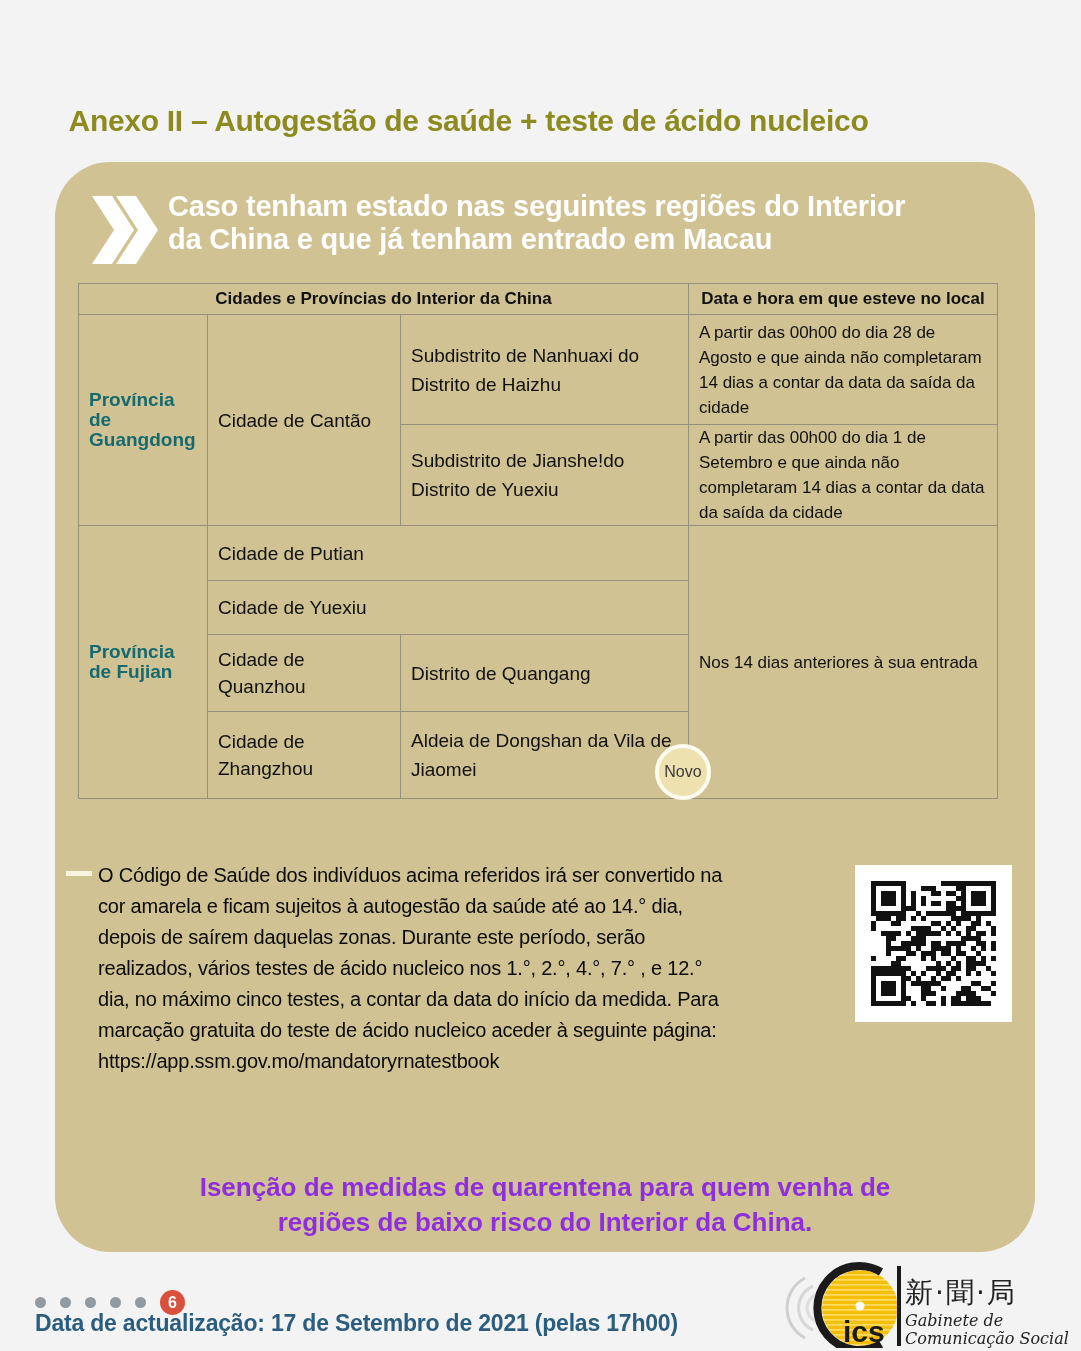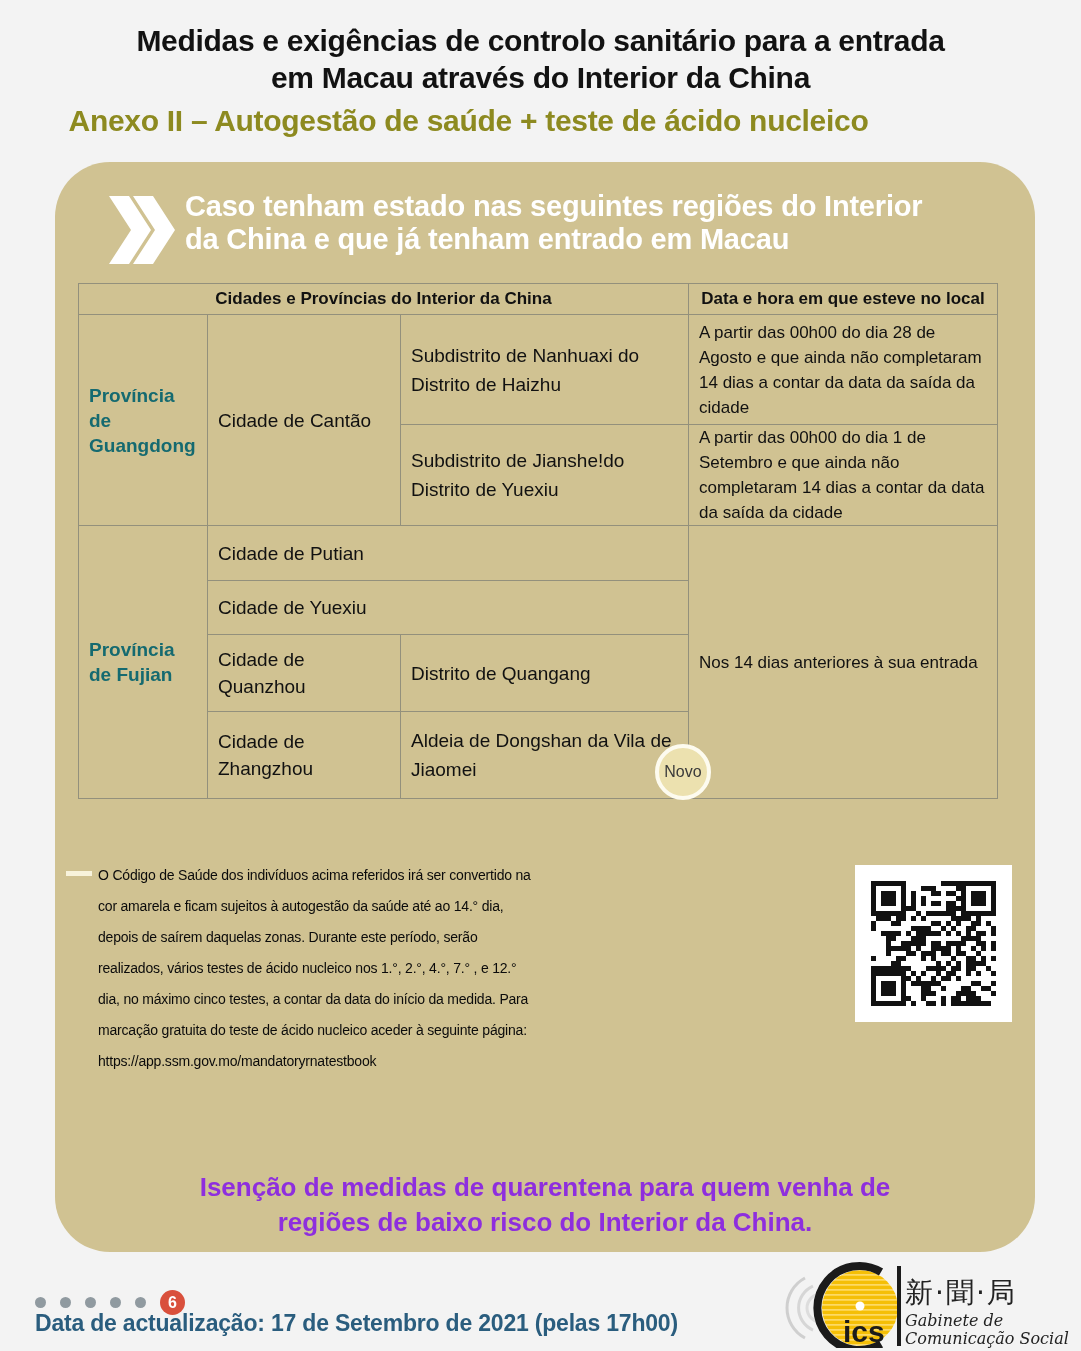--- a/index.html
+++ b/index.html
@@ -9,43 +9,43 @@
 
   
   .title{position:absolute;top:22px;left:0;width:1081px;text-align:center;
          font-size:30px;font-weight:bold;color:#121212;line-height:37px;letter-spacing:-0.3px;}
   .subtitle{position:absolute;top:104px;left:0;width:937px;text-align:center;
             font-size:30px;font-weight:bold;color:#8d8a20;letter-spacing:-0.3px;}
 
   
   .panel{position:absolute;left:55px;top:162px;width:980px;height:1090px;
          background:#d0c292;border-radius:55px;}
-  .panel-header{position:absolute;left:52px;top:28px;display:flex;align-items:flex-start;justify-content:space-between;}
+  .panel-header{position:absolute;left:35px;top:28px;display:flex;align-items:flex-start;justify-content:space-between;}
   .chevrons{width:68px;height:72px;margin-top:4px;flex:0 0 auto;}
   .panel-header-text{margin-left:10px;color:#ffffff;font-weight:bold;font-size:29px;
                      line-height:33px;letter-spacing:-0.2px;}
 
   
   table.regions{position:absolute;left:23px;top:121px;width:919px;
                 border-collapse:collapse;table-layout:fixed;color:#111;}
   table.regions td,table.regions th{border:1px solid #93907c;padding:0 10px;vertical-align:middle;
                 background:transparent;}
   table.regions th{font-size:17px;font-weight:bold;text-align:center;height:26px;padding:2px 6px;}
-  td.province{color:#156a70;font-weight:bold;font-size:19px;line-height:25px;}
+  td.province{color:#156a70;font-weight:bold;font-size:19px;line-height:20px;}
   td.city{font-size:19px;line-height:27px;}
   td.area{font-size:19px;line-height:29px;position:relative;}
   td.period{font-size:17px;line-height:25px;padding-right:6px;}
   .novo-badge{position:absolute;right:10px;bottom:-24px;width:48px;height:48px;border-radius:50%;
               background:#ece1af;border:4px solid #fdfbef;display:flex;align-items:center;justify-content:center;
               font-size:16px;color:#3a3a3a;z-index:3;}
 
   
   .bullet{position:absolute;display:flex;}
   .bullet .dash{flex:0 0 auto;width:26px;height:5px;background:#f8f3dc;margin-top:11px;}
-  .bullet .btxt{margin-left:6px;font-size:14px;line-height:31px;color:#0b0b0b;letter-spacing:-0.2px;}
+  .bullet .btxt{margin-left:6px;font-size:20px;line-height:31px;color:#0b0b0b;letter-spacing:-0.2px;}
   .bullet1{left:11px;top:698px;width:800px;}
   .bullet2{left:11px;top:903px;width:800px;}
 
   
   .qr{position:absolute;left:800px;top:703px;width:157px;height:157px;background:#ffffff;
       display:flex;align-items:center;justify-content:center;}
   .qr-grid{position:relative;width:125px;height:125px;display:grid;
            grid-template-columns:repeat(25,5px);grid-template-rows:repeat(25,5px);}
   .finder{position:absolute;width:25px;height:25px;border:5px solid #111;}
   .finder::after{content:"";position:absolute;left:5px;top:5px;width:15px;height:15px;background:#111;}
@@ -67,22 +67,20 @@
   .logo-cn{position:absolute;left:120px;top:18px;font-size:28px;color:#222;letter-spacing:2px;
            font-family:"DejaVu Sans",sans-serif;}
   .logo-pt{position:absolute;left:120px;top:56px;font-size:16px;font-style:italic;color:#222;
            line-height:18px;font-family:"DejaVu Serif","Liberation Serif",serif;}
 </style>
 </head>
 <body>
 
 <div id="poster">
 
-  <div class="title ml">Medidas e exigências de controlo sanitário para a entrada
-em Macau através do Interior da China</div>
   <div class="subtitle">Anexo II – Autogestão de saúde + teste de ácido nucleico</div>
 
   <div class="panel">
 
     <div class="panel-header">
       <svg class="chevrons" viewBox="0 0 68 72">
         <path d="M2 2 L22 2 L44 36 L22 70 L2 70 L24 36 Z" fill="#ffffff"></path>
         <path d="M26 2 L46 2 L68 36 L46 70 L26 70 L48 36 Z" fill="#ffffff"></path>
       </svg>
       <div class="panel-header-text ml">Caso tenham estado nas seguintes regiões do Interior

